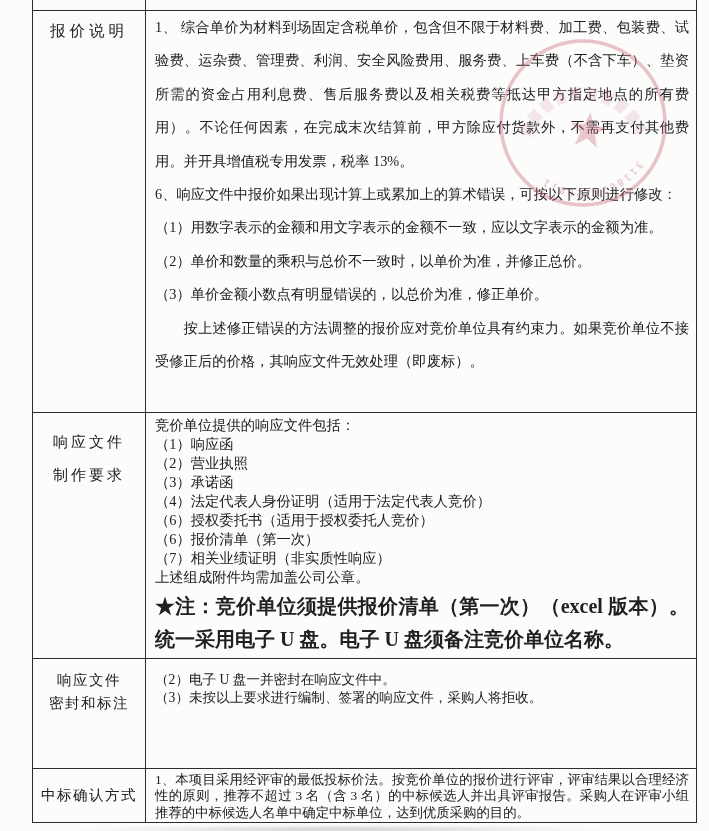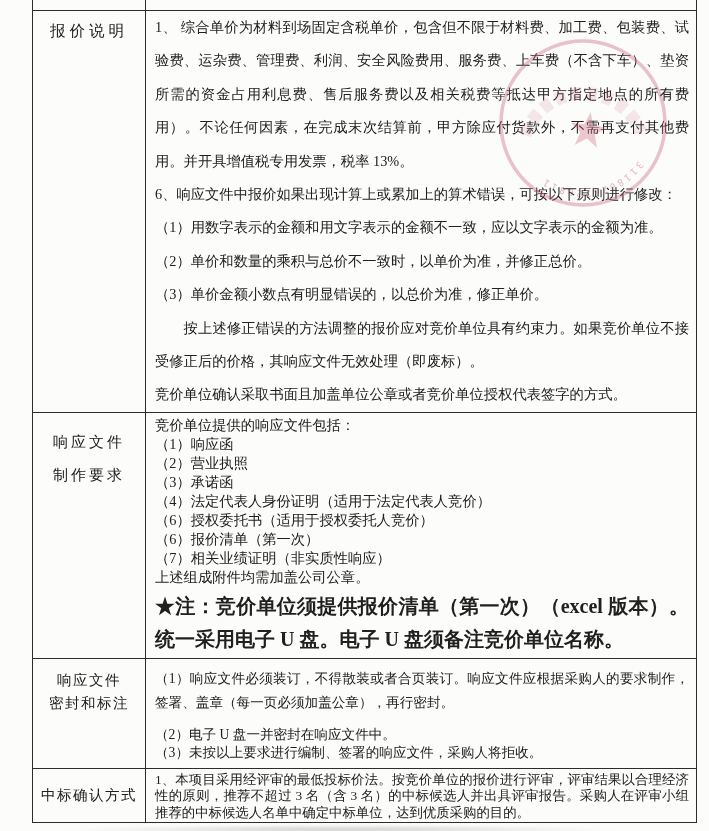--- a/index.html
+++ b/index.html
@@ -80,21 +80,20 @@
       <div class="label-cell">
         <span>报价说明</span>
       </div>
       <div class="content-cell">
         <p>1、 综合单价为材料到场固定含税单价，包含但不限于材料费、加工费、包装费、试验费、运杂费、管理费、利润、安全风险费用、服务费、上车费（不含下车）、垫资所需的资金占用利息费、售后服务费以及相关税费等抵达甲方指定地点的所有费用）。不论任何因素，在完成末次结算前，甲方除应付货款外，不需再支付其他费用。并开具增值税专用发票，税率 13%。</p>
         <p>6、响应文件中报价如果出现计算上或累加上的算术错误，可按以下原则进行修改：</p>
         <p>（1）用数字表示的金额和用文字表示的金额不一致，应以文字表示的金额为准。</p>
         <p>（2）单价和数量的乘积与总价不一致时，以单价为准，并修正总价。</p>
         <p>（3）单价金额小数点有明显错误的，以总价为准，修正单价。</p>
         <p class="indent2">按上述修正错误的方法调整的报价应对竞价单位具有约束力。如果竞价单位不接受修正后的价格，其响应文件无效处理（即废标）。</p>
-        <p>竞价单位确认采取书面且加盖单位公章或者竞价单位授权代表签字的方式。</p>
       </div>
     </div>
 
     <div class="row r2">
       <div class="label-cell">
         <div>响应文件</div>
         <div>制作要求</div>
       </div>
       <div class="content-cell">
         <p>竞价单位提供的响应文件包括：</p>
@@ -109,21 +108,20 @@
         <p class="note">★注：竞价单位须提供报价清单（第一次）（excel 版本）。统一采用电子 U 盘。电子 U 盘须备注竞价单位名称。</p>
       </div>
     </div>
 
     <div class="row r3">
       <div class="label-cell">
         <div>响应文件</div>
         <div>密封和标注</div>
       </div>
       <div class="content-cell">
-        <p class="p1">（1）响应文件必须装订，不得散装或者合页装订。响应文件应根据采购人的要求制作，签署、盖章（每一页必须加盖公章），再行密封。</p>
         <p class="p2">（2）电子 U 盘一并密封在响应文件中。</p>
         <p class="p3">（3）未按以上要求进行编制、签署的响应文件，采购人将拒收。</p>
       </div>
     </div>
 
     <div class="row r4">
       <div class="label-cell">
         <span>中标确认方式</span>
       </div>
       <div class="content-cell">

